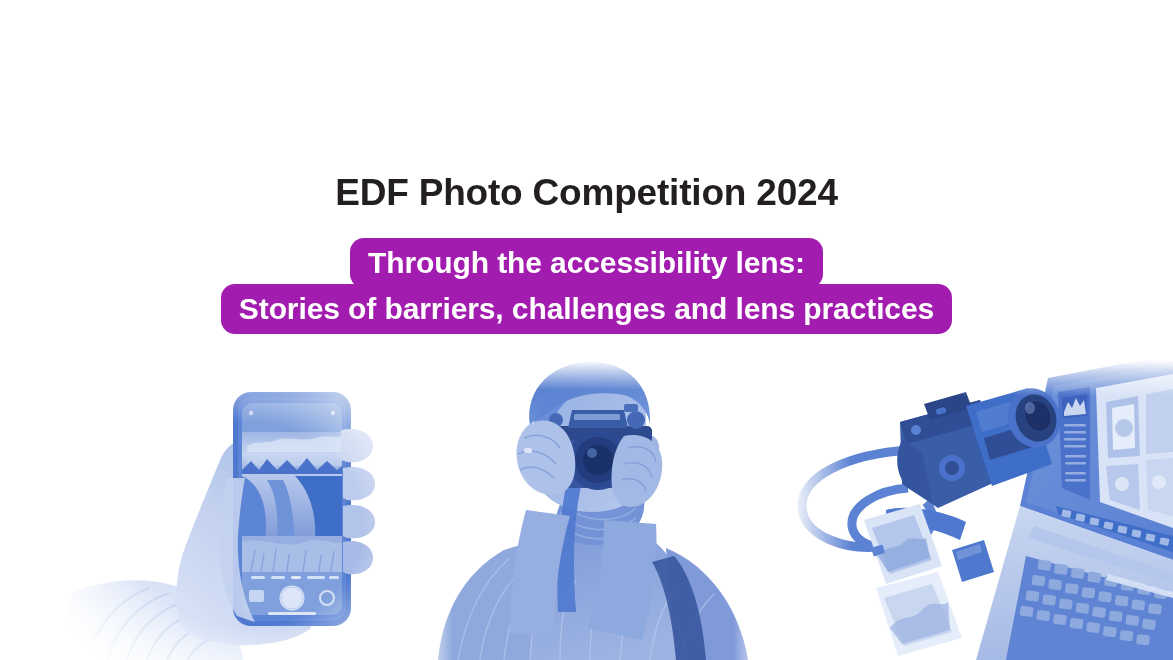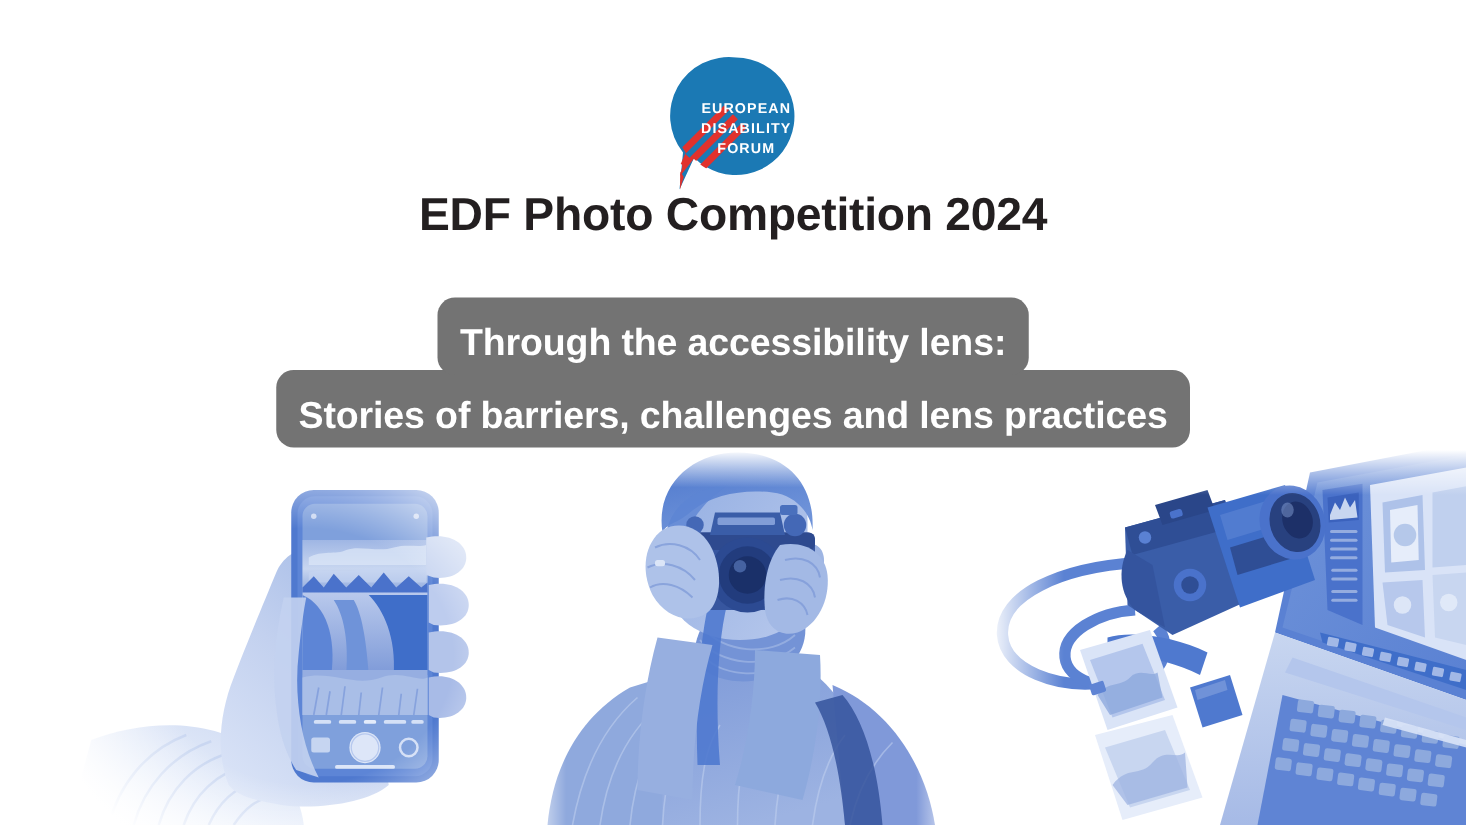--- a/index.html
+++ b/index.html
@@ -33,49 +33,49 @@
     fill: #ffffff;
     font-size: 11.4px;
     letter-spacing: 0.9px;
     text-anchor: middle;
   }
 
   
   #main-title {
     position: absolute;
     left: 0;
-    top: 151px;
+    top: 172px;
     width: 1173px;
     text-align: center;
     font-size: 37px;
     font-weight: 700;
     color: #231f20;
     letter-spacing: -0.2px;
     white-space: nowrap;
   }
 
   
   #subtitle-banner {
     position: absolute;
     left: 0;
     top: 238px;
     width: 1173px;
     text-align: center;
     line-height: 0;
   }
   .banner-line {
     display: inline-block;
-    background: #737373;
+    background: #a21caf;
     color: #ffffff;
     font-size: 30px;
     font-weight: 700;
     line-height: 1.0;
     letter-spacing: -0.1px;
     white-space: nowrap;
-    padding: 22px 18px 10px 18px;
+    padding: 10px 18px 10px 18px;
   }
   .banner-line-1 {
     border-radius: 14px 14px 14px 14px;
     position: relative;
     z-index: 2;
   }
   .banner-line-2 {
     border-radius: 14px 14px 14px 14px;
     margin-top: -4px;
     position: relative;
@@ -95,52 +95,20 @@
     position: absolute;
     bottom: 0;
   }
   .photo svg { display: block; }
 </style>
 </head>
 <body>
 
 <div id="poster">
 
-  <div id="logo-block">
-    <svg id="logo-svg" viewBox="0 0 140 118" xmlns="http://www.w3.org/2000/svg">
-      <defs>
-        <clipPath id="bubbleClip">
-          <path d="M75.5 8 A47.5 47.5 0 1 1 75.5 103 A47.5 47.5 0 0 1 42 89 L31 103 L35.5 84 A47.5 47.5 0 0 1 75.5 8 Z"></path>
-        </clipPath>
-      </defs>
-
-      <path fill="#1b79b4" d="M76 8
-               A47 47 0 1 1 42.3 88.2
-               L30.6 113.5
-               L33.4 84.0
-               A47 47 0 0 1 76 8 Z"></path>
-
-      <g clip-path="url(#bubbleClip)">
-        <g transform="rotate(-45 56 70)">
-          <rect x="-12" y="60.5" width="92" height="5.6" fill="#e1322d"></rect>
-          <rect x="-12" y="70.5" width="92" height="5.6" fill="#e1322d"></rect>
-          <rect x="-12" y="80.5" width="92" height="5.6" fill="#e1322d"></rect>
-        </g>
-      </g>
-
-      <g>
-        <path fill="#e1322d" d="M31.8 92.5 L35.2 85.0 L39.0 88.6 L34.4 97.5 Z"></path>
-        <path fill="#e1322d" d="M31.2 99.0 L34.0 103.5 L31.0 113.5 Z"></path>
-      </g>
-
-      <text class="logo-text-line" x="84" y="52">EUROPEAN</text>
-      <text class="logo-text-line" x="84" y="68">DISABILITY</text>
-      <text class="logo-text-line" x="84" y="84">FORUM</text>
-    </svg>
-  </div>
 
   <div id="main-title">EDF Photo Competition 2024</div>
 
   <div id="subtitle-banner">
     <div class="banner-row">
       <span class="banner-line banner-line-1">Through the accessibility lens:</span>
     </div>
     <div class="banner-row">
       <span class="banner-line banner-line-2">Stories of barriers, challenges and lens practices</span>
     </div>

